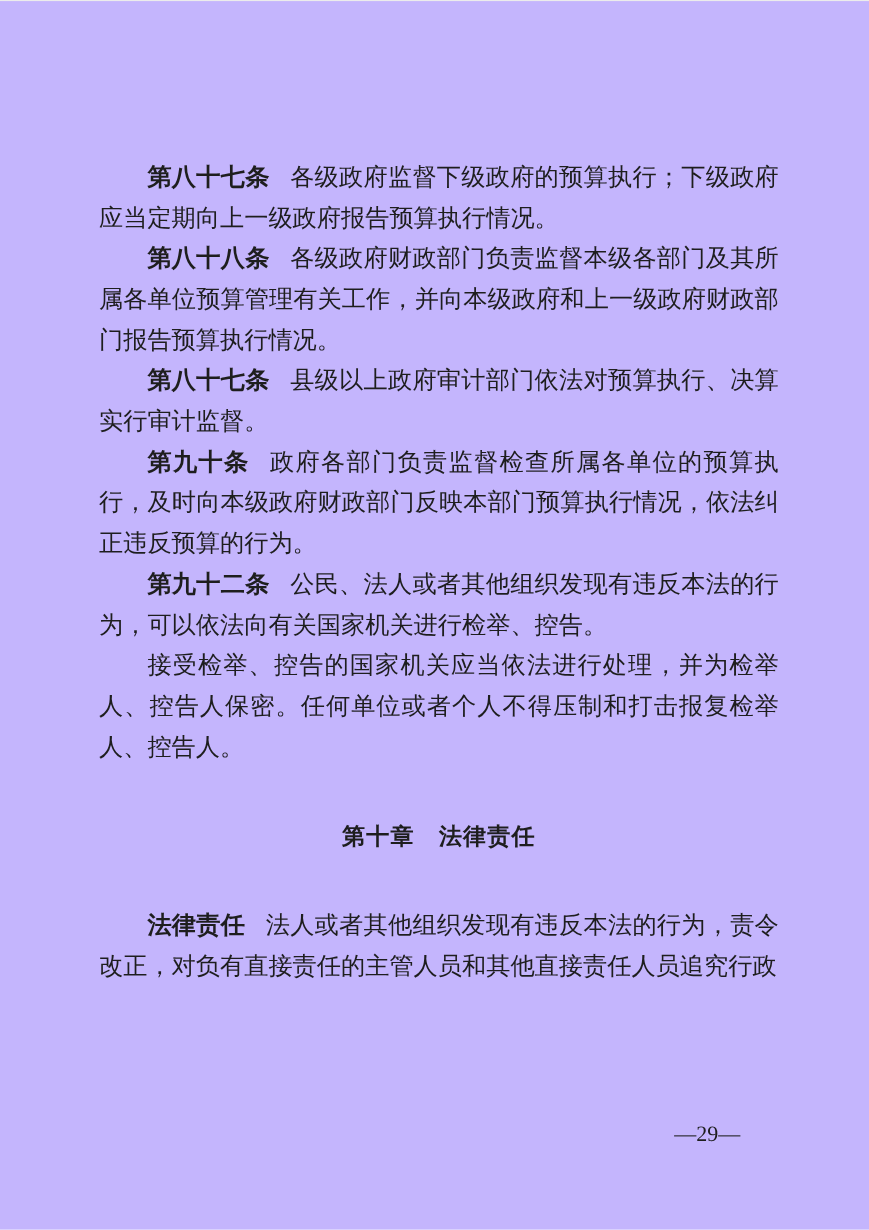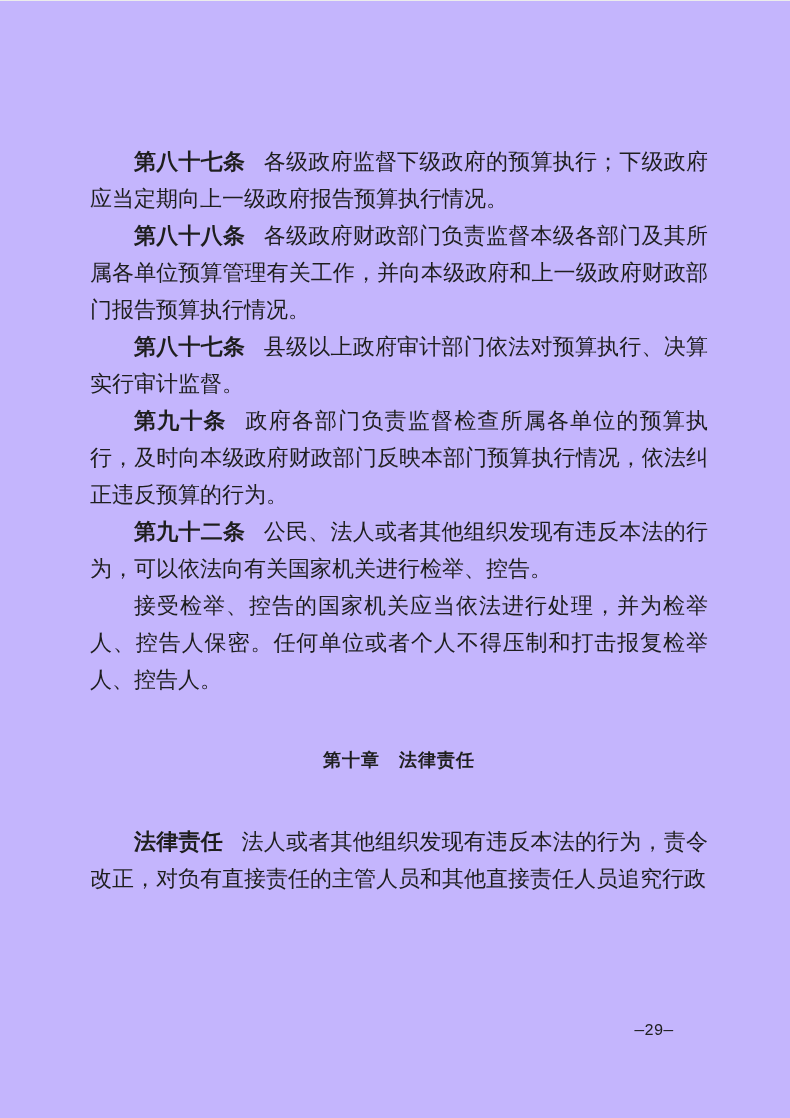--- a/index.html
+++ b/index.html
@@ -32,33 +32,33 @@
     text-indent: 2em;
   }
   .article-label {
     font-family: "DejaVu Sans", sans-serif;
     font-weight: bold;
     margin-right: 0.85em;
   }
   .chapter-heading {
     font-family: "DejaVu Sans", sans-serif;
     font-weight: bold;
-    font-size: 18px;
+    font-size: 21px;
     line-height: 30px;
     text-align: center;
     letter-spacing: 1px;
     margin: 47px 0 48px 0;
   }
   .page-number {
     position: absolute;
     top: 1020px;
     right: 117px;
-    font-size: 16px;
+    font-size: 20px;
     line-height: 20px;
-    font-family: Liberation Mono, monospace;
+    font-family: Liberation Serif, serif;
     color: #1e1e1e;
   }
 </style>
 </head>
 <body>
 
 <div class="page">
   <div class="content">
 
     <p class="para">

